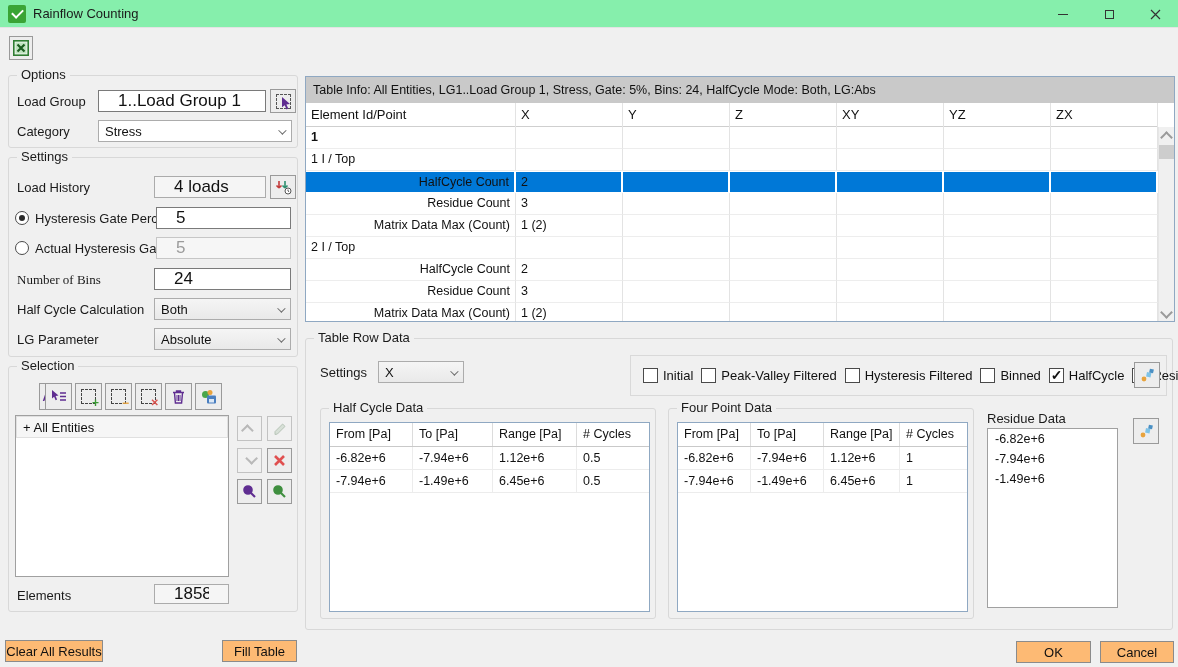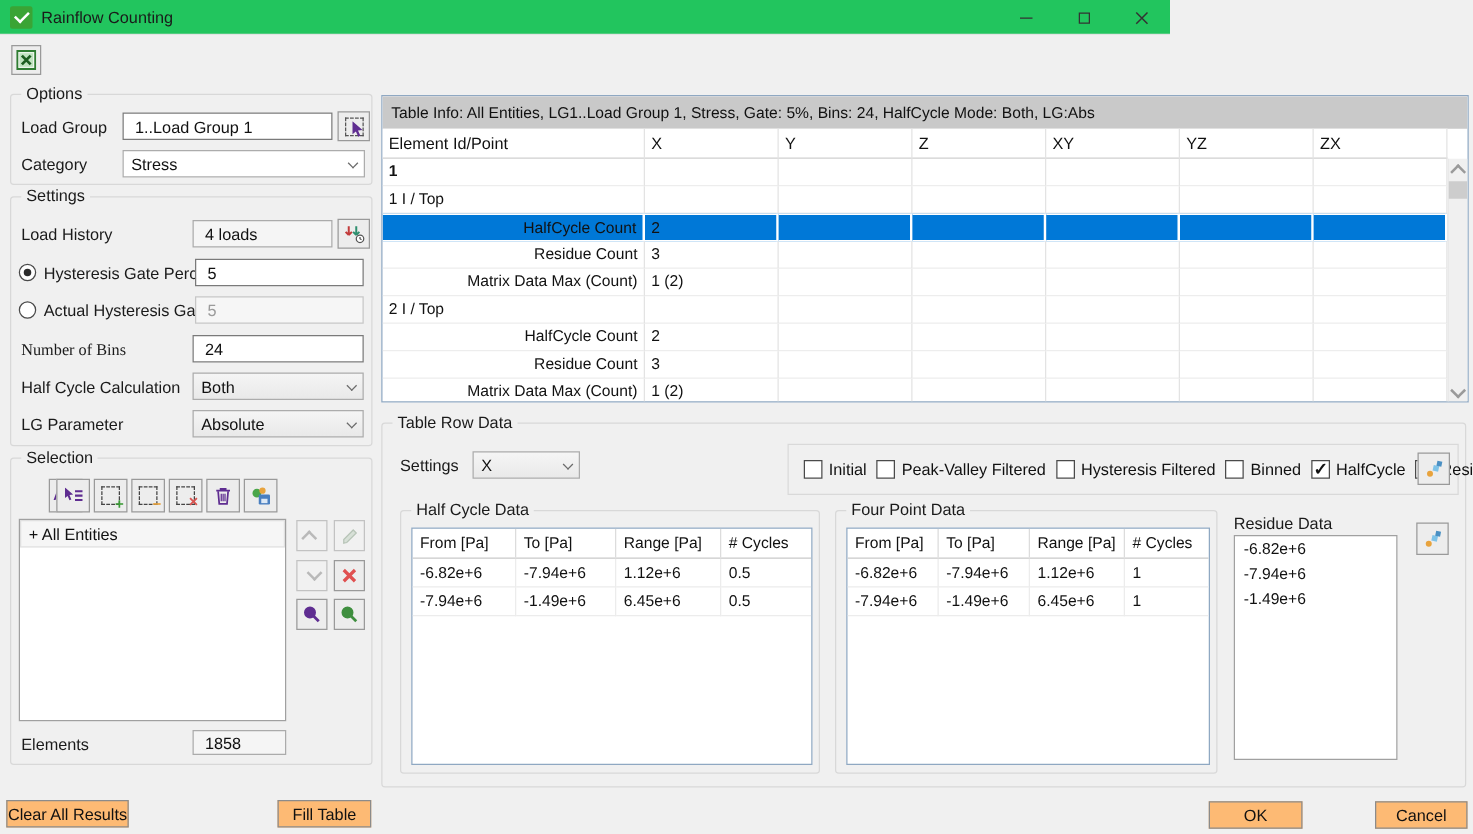--- a/index.html
+++ b/index.html
@@ -1,33 +1,33 @@
 <!DOCTYPE html>
 <html><head>
 <meta charset="utf-8">
 <style>
   * { margin:0; padding:0; box-sizing:border-box; }
   html,body { width:1178px; height:667px; }
   body { font-family:"Liberation Sans", sans-serif; font-size:13px; color:#111; background:#f0f0f0; position:relative; overflow:hidden; }
 
   
-  .titlebar { position:absolute; left:0; top:0; width:936px; height:28px; background:#22c55e; border-bottom:1px solid #e3e3e3; }
+  .titlebar { position:absolute; left:0; top:0; width:1178px; height:28px; background:#86efac; border-bottom:1px solid #e3e3e3; }
   .app-icon { position:absolute; left:8px; top:5px; width:18px; height:18px; background:#3aa435; border-radius:2px; }
   .app-icon::after { content:""; position:absolute; left:4px; top:4px; width:9px; height:5px; border-left:2.5px solid #fff; border-bottom:2.5px solid #fff; transform:rotate(-45deg); }
   .wtitle { position:absolute; left:33px; top:6px; font-size:13px; color:#1a1a1a; }
   .wbtn { position:absolute; top:0; width:46px; height:28px; display:flex; align-items:center; justify-content:center; background:transparent; border:none; cursor:default; }
   .wbtn.min { right:92px; } .wbtn.max { right:46px; } .wbtn.close { right:0; }
   .glyph-min { width:10px; height:0; border-top:1px solid #333; display:block; }
   .glyph-max { width:9px; height:9px; border:1px solid #333; display:block; }
 
   
   .gb { position:absolute; border:1px solid #d8d8d8; border-radius:3px; }
   .gbl { position:absolute; top:-9px; left:8px; background:#f0f0f0; padding:0 4px; font-size:13px; color:#1a1a1a; white-space:nowrap; }
   .lbl { position:absolute; font-size:13px; color:#1a1a1a; white-space:nowrap; }
-  .txt { position:absolute; border:1px solid #7a7a7a; background:#fff; font-family:"Liberation Sans",sans-serif; font-size:13px; padding:0 9px; color:#111; }
+  .txt { position:absolute; border:1px solid #7a7a7a; background:#fff; font-family:"Liberation Sans",sans-serif; font-size:17px; padding:0 19px; color:#111; }
   .txt.ro { background:#f5f5f5; border-color:#ababab; }
   .txt.dis { background:#f6f6f6; border-color:#c6c6c6; color:#9b9b9b; }
   .combo { position:absolute; border:1px solid #acacac; background:linear-gradient(#f5f5f5,#e9e9e9); display:flex; align-items:center; padding:0 6px; font-size:13px; }
   .chev { position:absolute; right:7px; top:8px; width:6px; height:6px; border-right:1px solid #6a6a6a; border-bottom:1px solid #6a6a6a; transform:rotate(45deg) translateY(-2px); }
   .btn { position:absolute; border:1px solid #8b8b8b; background:#fdba74; font-family:"Liberation Sans",sans-serif; font-size:13px; color:#111; display:flex; align-items:center; justify-content:center; cursor:default; }
   .ibtn { position:absolute; width:27px; height:27px; border:1px solid #9a9a9a; background:#ededed; display:flex; align-items:center; justify-content:center; }
   .sbtn { position:absolute; width:25px; height:25px; border:1px solid #9a9a9a; background:#ededed; display:flex; align-items:center; justify-content:center; }
   .sbtn.dis { border-color:#c2c2c2; background:#f1f1f1; }
   .chup { width:9px; height:9px; border-left:2px solid #b9b9b9; border-top:2px solid #b9b9b9; transform:rotate(45deg) translateY(3px); }
   .chdn { width:9px; height:9px; border-left:2px solid #b9b9b9; border-top:2px solid #b9b9b9; transform:rotate(225deg) translateY(3px); }
@@ -439,14 +439,14 @@
     <svg width="15" height="15" viewBox="0 0 15 15">
       <circle cx="4" cy="11" r="2.4" fill="#e8a33d"></circle>
       <rect x="6.5" y="4.5" width="4.5" height="4.5" transform="rotate(12 8.7 6.7)" fill="#7ec3e8"></rect>
       <rect x="9.5" y="1" width="4" height="4" transform="rotate(12 11.5 3)" fill="#4a90c4"></rect>
     </svg>
   </button>
 </div>
 
 <button class="btn" style="left:5px; top:640px; width:98px; height:22px;">Clear All Results</button>
 <button class="btn" style="left:222px; top:640px; width:75px; height:22px;">Fill Table</button>
-<button class="btn" style="left:967px; top:641px; width:75px; height:22px;">OK</button>
+<button class="btn" style="left:1016px; top:641px; width:75px; height:22px;">OK</button>
 <button class="btn" style="left:1100px; top:641px; width:74px; height:22px;">Cancel</button>
 
 </body></html>

